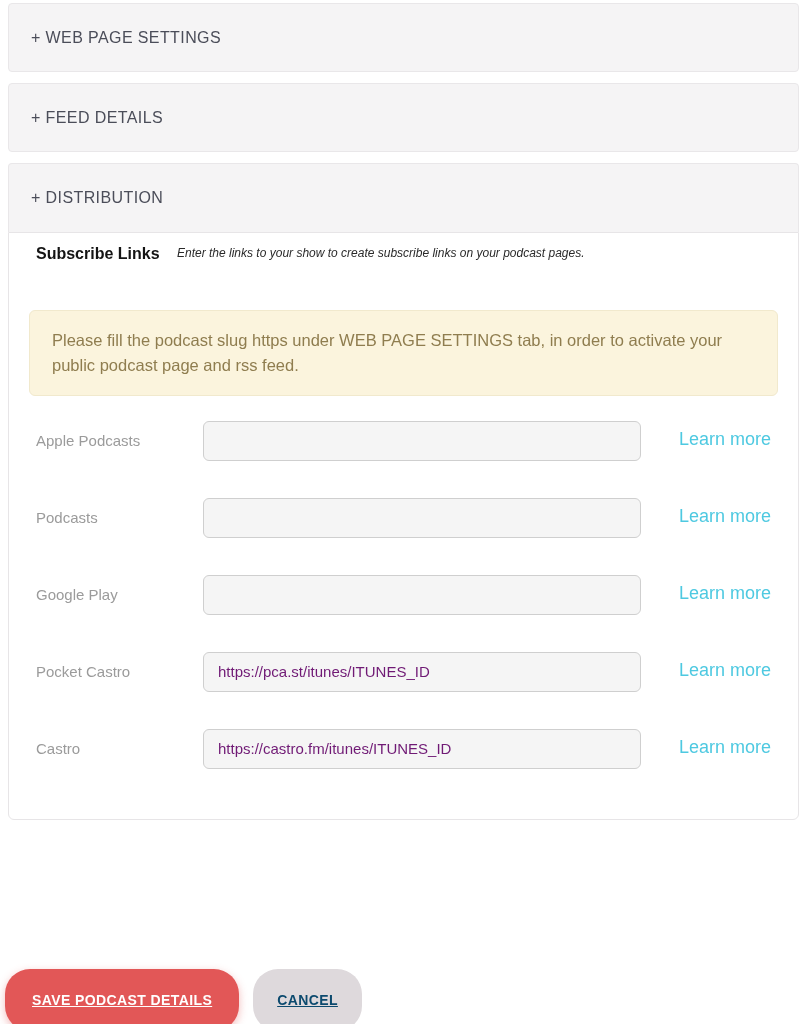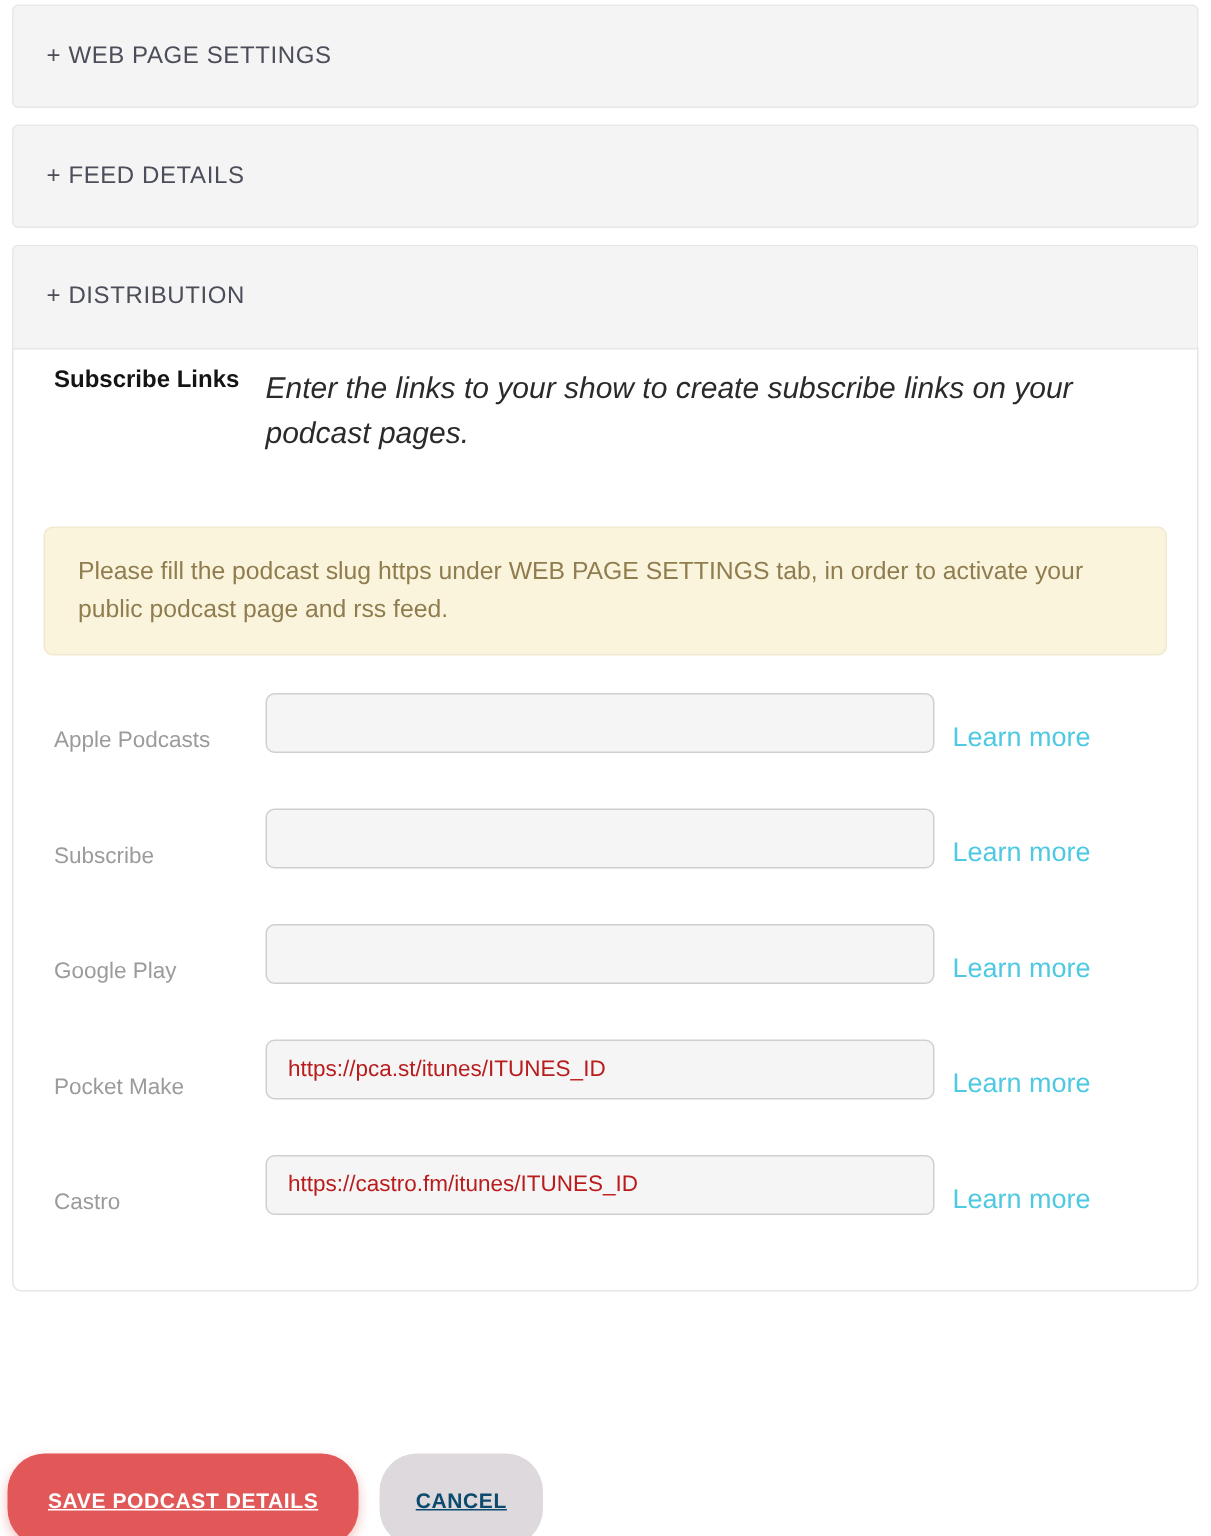--- a/index.html
+++ b/index.html
@@ -45,21 +45,21 @@
   .subscribe-row { display: flex; align-items: flex-start; }
   .subscribe-label {
     font-size: 16px;
     font-weight: 700;
     color: #141414;
     width: 141px;
     flex-shrink: 0;
     padding-top: 1px;
   }
   .subscribe-desc {
-    font-size: 20px;
+    font-size: 12px;
     font-style: italic;
     color: #2a2a2a;
     line-height: 1.5;
     max-width: 600px;
   }
 
   .toggle-row { display: flex; align-items: flex-start; margin-top: 62px; }
   .toggle-label {
     width: 141px;
     flex-shrink: 0;
@@ -103,39 +103,39 @@
     background: #fbf4dd;
     border: 1px solid #f1e9cd;
     border-radius: 6px;
     padding: 17px 22px;
     color: #8f7d4f;
     font-size: 16.5px;
     line-height: 1.5;
   }
 
   .fields { margin-top: 25px; }
-  .field-row { display: flex; align-items: flex-end; margin-top: 37px; }
+  .field-row { display: flex; align-items: flex-start; margin-top: 37px; gap: 26px; }
   .field-row:first-child { margin-top: 0; }
   .field-label {
     width: 141px;
     flex-shrink: 0;
     font-size: 15px;
     color: #9b9b9b;
     padding-top: 11px;
   }
   .field-input {
     width: 446px;
     height: 40px;
     background: #f5f5f5;
     border: 1px solid #cfcfcf;
     border-radius: 6px;
     padding: 0 14px;
     font-family: "Liberation Sans", sans-serif;
     font-size: 15px;
-    color: #b91c1c;
+    color: #701a75;
     outline: none;
   }
   .field-link {
     margin-left: 12px;
     padding-top: 8px;
     font-size: 18px;
     color: #4ec9e1;
     text-decoration: none;
     white-space: nowrap;
     cursor: pointer;
@@ -209,33 +209,33 @@
     <div class="warning">Please fill the podcast slug https under WEB PAGE SETTINGS tab, in order to activate your public podcast page and rss feed.</div>
 
     <div class="fields">
       <div class="field-row">
         <div class="field-label">Apple Podcasts</div>
         <input class="field-input" type="text" value="" style="">
         <a class="field-link">Learn more</a>
       </div>
 
       <div class="field-row">
-        <div class="field-label">Subscribe</div>
+        <div class="field-label">Podcasts</div>
         <input class="field-input" type="text" value="" style="">
         <a class="field-link">Learn more</a>
       </div>
 
       <div class="field-row">
         <div class="field-label">Google Play</div>
         <input class="field-input" type="text" value="" style="">
         <a class="field-link">Learn more</a>
       </div>
 
       <div class="field-row">
-        <div class="field-label">Pocket Make</div>
+        <div class="field-label">Pocket Castro</div>
         <input class="field-input" type="text" value="https://pca.st/itunes/ITUNES_ID" style="">
         <a class="field-link">Learn more</a>
       </div>
 
       <div class="field-row">
         <div class="field-label">Castro</div>
         <input class="field-input" type="text" value="https://castro.fm/itunes/ITUNES_ID" style="">
         <a class="field-link">Learn more</a>
       </div>
     </div>

